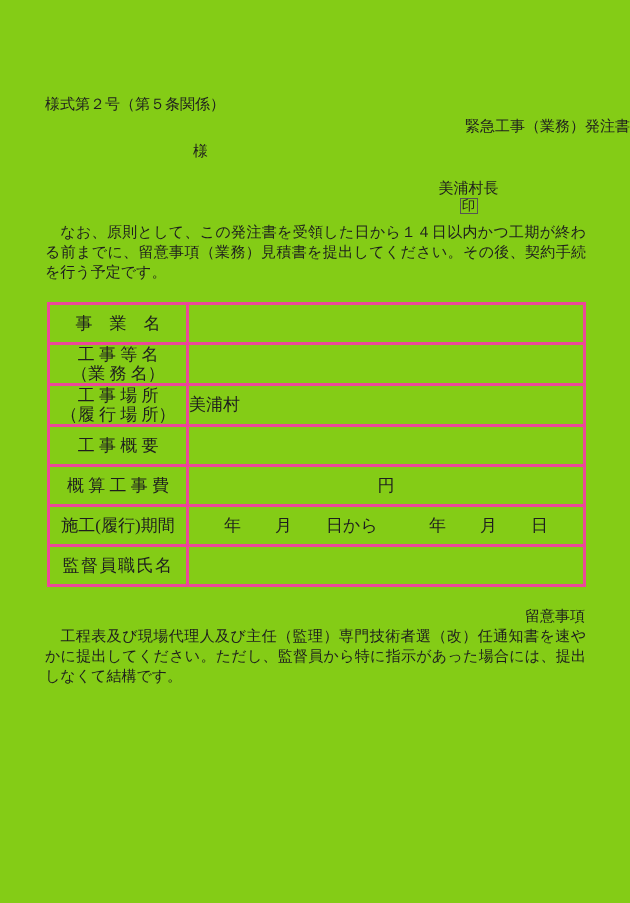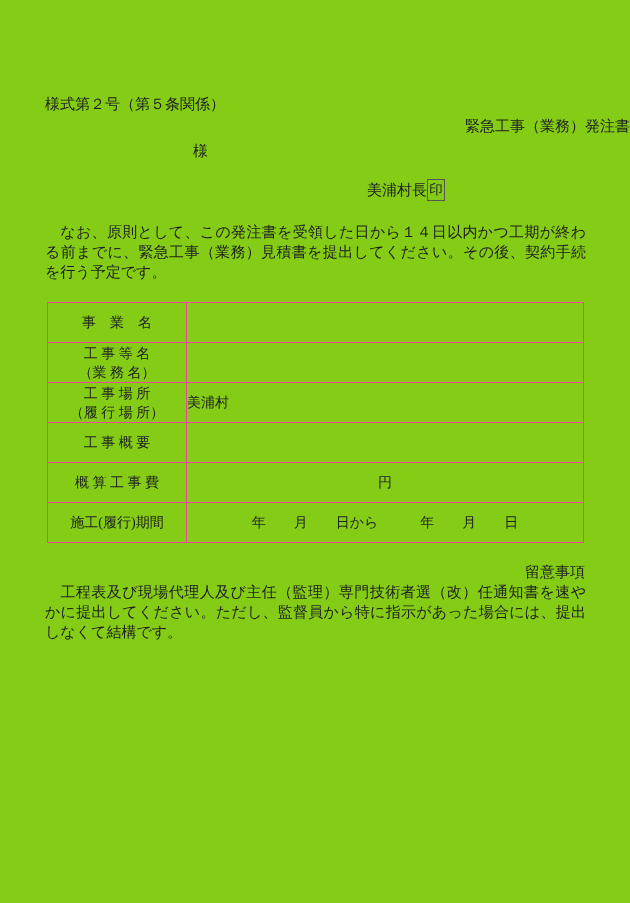--- a/index.html
+++ b/index.html
@@ -30,22 +30,23 @@
     padding-right: 60px;
   }
   .addressee {
     margin-top: 5px;
     margin-left: 193px;
   }
   .issuer-row {
     margin: 17px 60px 0 367px;
     height: 24px;
     display: flex;
-    justify-content: flex-start;
+    justify-content: space-between;
     align-items: center;
+    flex-direction: column;
   }
   .seal-box {
     display: inline-flex;
     width: 18px;
     height: 22px;
     border: 1px solid #555;
     align-items: center;
     justify-content: center;
     font-size: 13.5px;
     line-height: 1;
@@ -55,24 +56,24 @@
     text-align: justify;
   }
   .intro p { margin: 0; }
   table.form-table {
     margin: 20px 0 0 47px;
     width: 536px;
     border-collapse: collapse;
     table-layout: fixed;
   }
   table.form-table td {
-    border: 1px solid #ec4899;
+    border: 3px solid #ec4899;
     height: 40px;
     vertical-align: middle;
-    font-size: 14px;
+    font-size: 17px;
   }
   .label-cell {
     width: 139px;
     text-align: center;
     line-height: 19px;
   }
   .label-cell div:empty { display: none; }
   .value-cell {
     width: 397px;
     text-align: left;
@@ -106,21 +107,21 @@
   </div>
 
   <div class="issuer-row">
     <span>美浦村長</span>
     <span class="seal-box">
       <span>印</span>
     </span>
   </div>
 
   <div class="intro">
-    <p>　なお、原則として、この発注書を受領した日から１４日以内かつ工期が終わる前までに、緊急工事（業務）見積書を提出してください。その後、契約手続を行う予定です。</p>
+    <p>　なお、原則として、この発注書を受領した日から１４日以内かつ工期が終わる前までに、留意事項（業務）見積書を提出してください。その後、契約手続を行う予定です。</p>
   </div>
 
   <table class="form-table">
     <tbody>
       <tr>
         <td class="label-cell">
           <div>事　業　名</div>
 
         </td>
         <td class="value-cell"></td>
@@ -153,19 +154,26 @@
         </td>
         <td class="value-cell center">円</td>
       </tr>
       <tr>
         <td class="label-cell">
           <div>施工(履行)期間</div>
 
         </td>
         <td class="value-cell center">年　　月　　日から　　　年　　月　　日</td>
       </tr>
+      <tr class="row-supervisor">
+        <td class="label-cell">
+          <div>監督員職氏名</div>
+
+        </td>
+        <td class="value-cell"></td>
+      </tr>
     </tbody>
   </table>
 
   <div class="notes-heading">留意事項</div>
   <div class="notes-body">　工程表及び現場代理人及び主任（監理）専門技術者選（改）任通知書を速やかに提出してください。ただし、監督員から特に指示があった場合には、提出しなくて結構です。</div>
 
 </div>
 
 </body></html>

